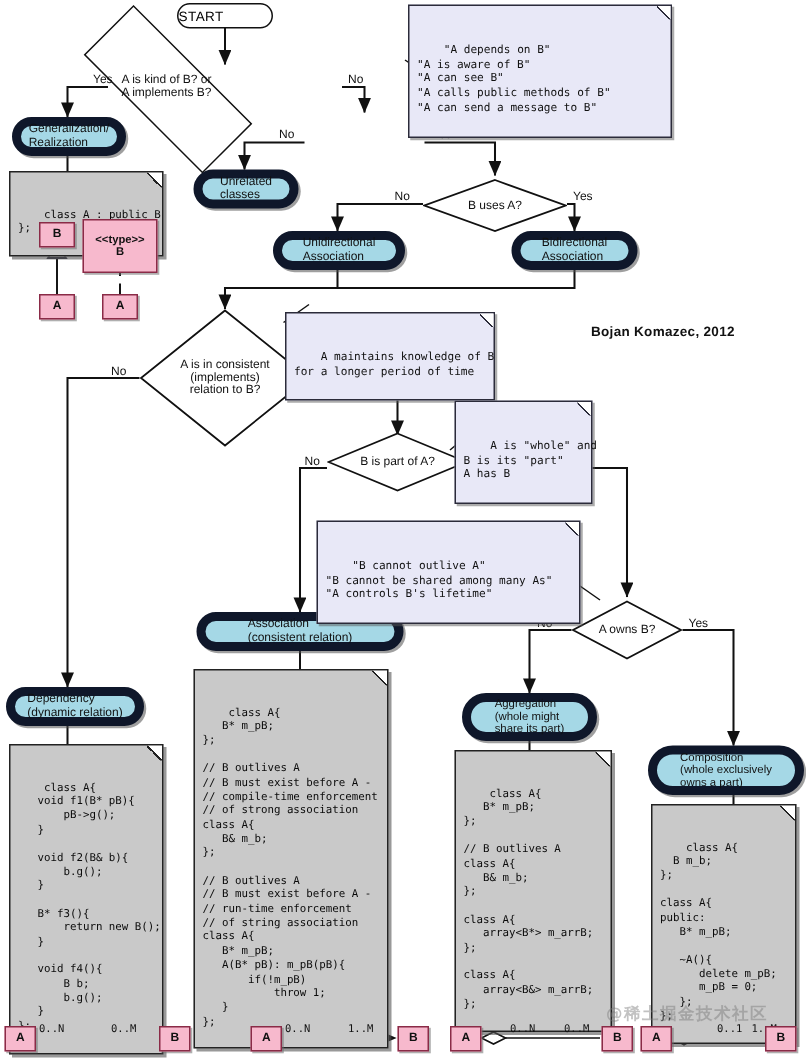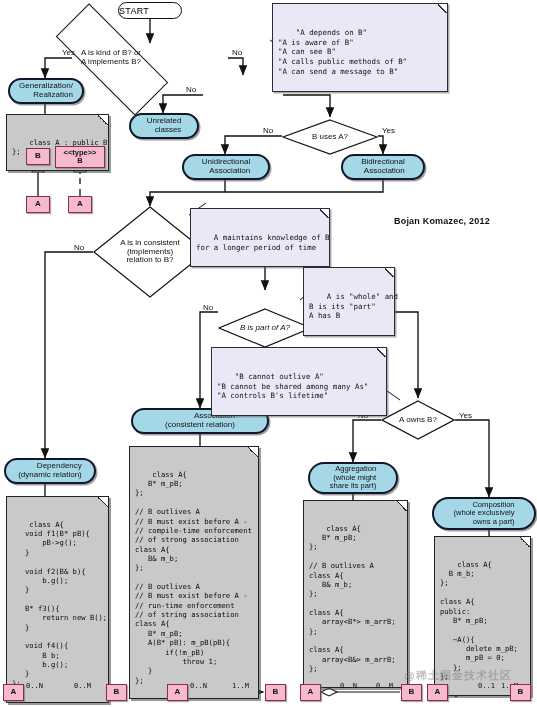--- a/index.html
+++ b/index.html
@@ -8,22 +8,22 @@
     font-family:"Liberation Sans",sans-serif;
     -webkit-font-smoothing:antialiased;
   }
   #stage{position:absolute;left:0;top:0;width:537px;height:707px;}
   svg.edges{position:absolute;left:0;top:0;width:537px;height:707px;pointer-events:none;}
 
   
   .node{position:absolute;box-sizing:border-box;}
 
   .terminal{
-    background:#a5d8e6;border:2px solid #0f172a;border-radius:999px;
-    display:flex;align-items:center;justify-content:center;text-align:right;
+    background:#a5d8e6;border:6px solid #0f172a;border-radius:999px;
+    display:flex;align-items:center;justify-content:center;text-align:left;
     color:#111;line-height:1.12;
     box-shadow:1.5px 1.5px 0 rgba(80,80,80,.55);
   }
   .start{
     background:#ffffff;border:1px solid #111;border-radius:999px;
     display:flex;align-items:center;justify-content:flex-start;
     font-size:9px;letter-spacing:.3px;
   }
   .decision{
     display:flex;align-items:center;justify-content:center;text-align:center;
@@ -193,21 +193,21 @@
     <svg style="position:absolute;left:0;top:0;width:114px;height:92px;">
       <polygon points="57,1 113,46 57,91 1,46" fill="#fff" stroke="#111" stroke-width="1.2"></polygon>
     </svg>
     <div class="dlabel" style="white-space:pre-line;">A is in consistent
 (implements)
 relation to B?</div>
   </div>
   <div class="edge-label" style="left:74px;top:243px;">No</div>
   <div class="edge-label" style="left:212px;top:243px;">Yes</div>
 
-  <div class="node decision" style="left:218px;top:308px;width:94px;height:40px;font-size:8px;font-style:italic;">
+  <div class="node decision" style="left:218px;top:288px;width:94px;height:40px;font-size:8px;">
     <svg style="position:absolute;left:0;top:0;width:94px;height:40px;">
       <polygon points="47,1 93,20 47,39 1,20" fill="#fff" stroke="#111" stroke-width="1.2"></polygon>
     </svg>
     <div class="dlabel">B is part of A?</div>
   </div>
   <div class="edge-label" style="left:203px;top:303px;">No</div>
   <div class="edge-label" style="left:316px;top:303px;">Yes</div>
 
   <div class="node decision" style="left:381px;top:400px;width:74px;height:40px;font-size:8px;">
     <svg style="position:absolute;left:0;top:0;width:74px;height:40px;">
@@ -377,21 +377,21 @@
    ~A(){
       delete m_pB;
       m_pB = 0;
    };
 };</span>
   </div>
 
   <div class="node cls" style="left:26px;top:148px;width:24px;height:17px;">
     <span>B</span>
   </div>
-  <div class="node cls small" style="left:55px;top:146px;width:50px;height:22px;white-space:pre-line;">
+  <div class="node cls small" style="left:55px;top:146px;width:50px;height:36px;white-space:pre-line;">
     <span>&lt;&lt;type&gt;&gt;
 B</span>
   </div>
   <div class="node cls" style="left:26px;top:196px;width:24px;height:17px;">
     <span>A</span>
   </div>
   <div class="node cls" style="left:68px;top:196px;width:24px;height:17px;">
     <span>A</span>
   </div>
 

